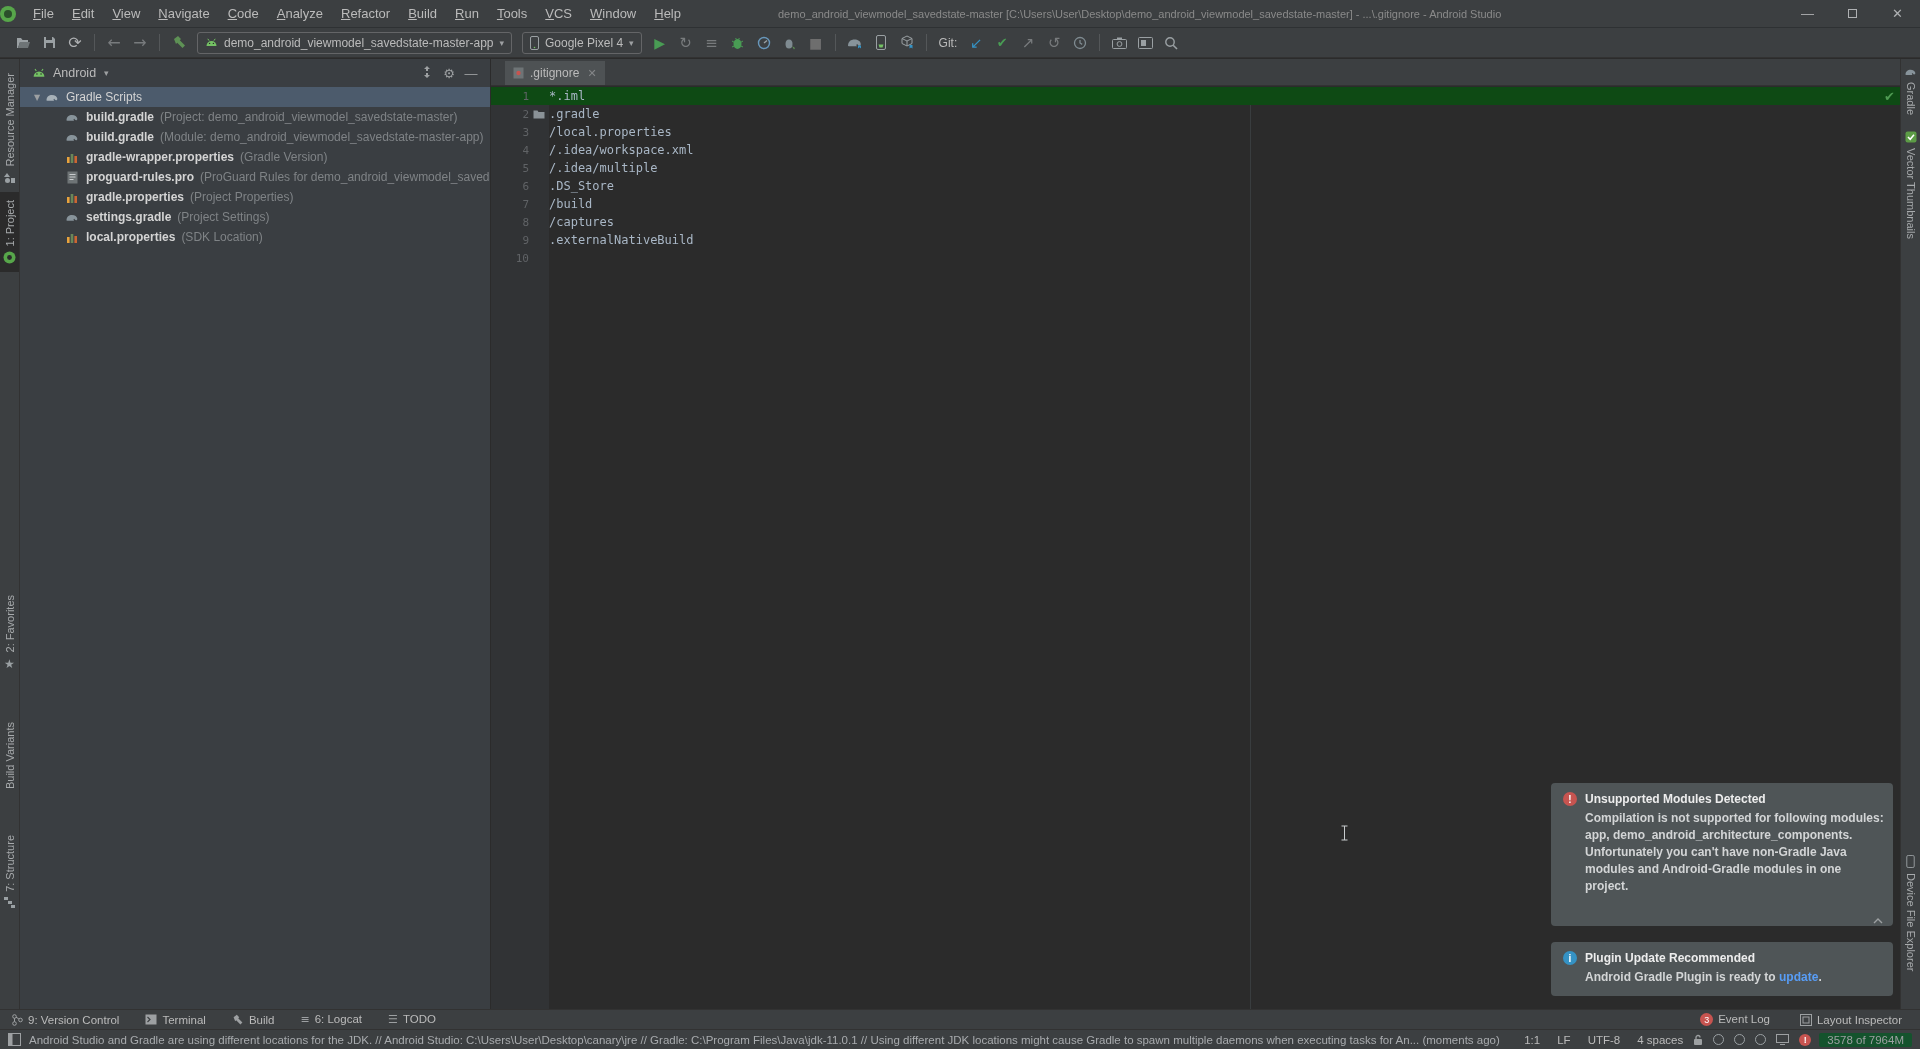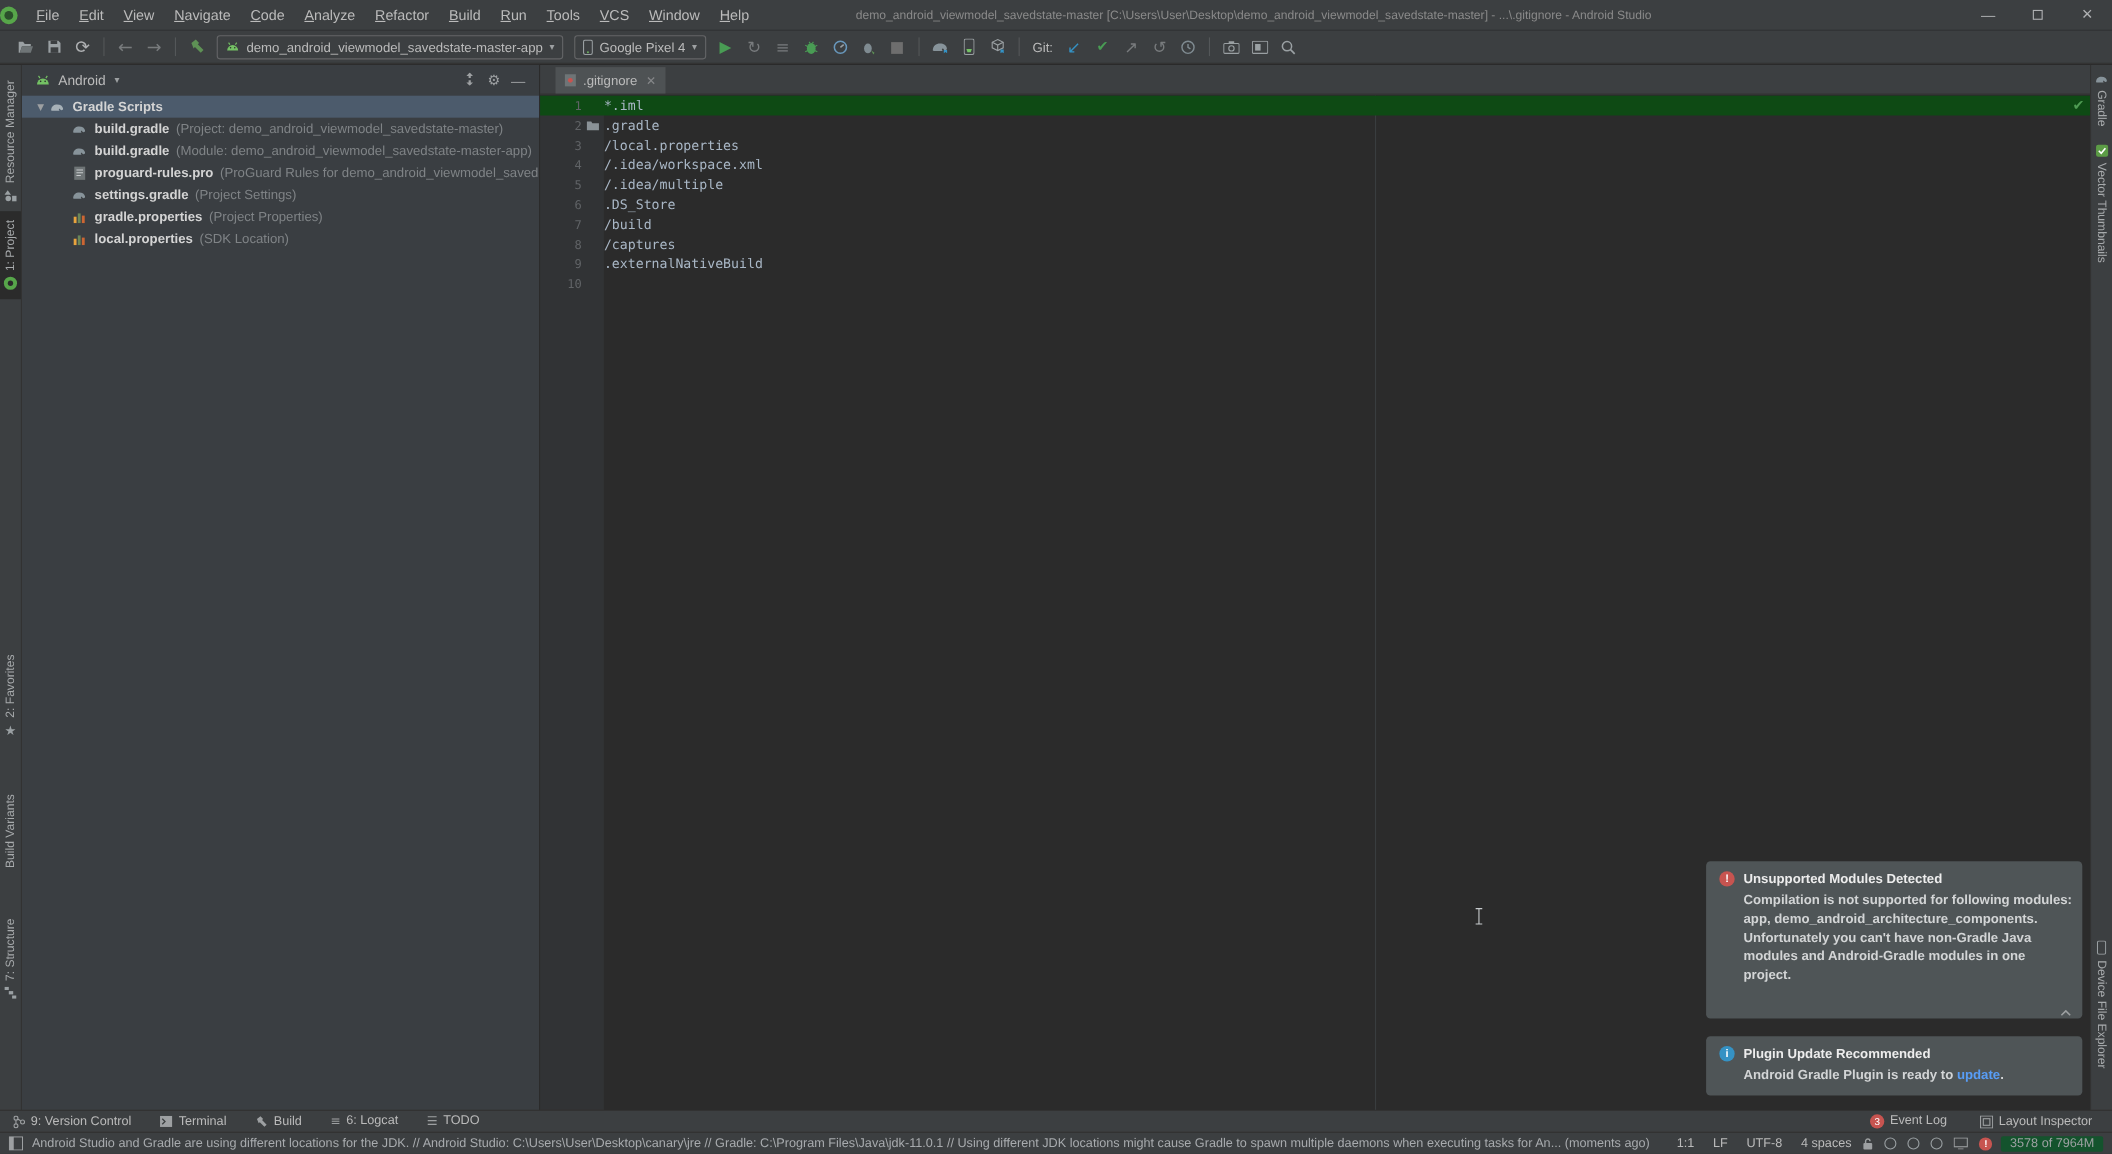--- a/index.html
+++ b/index.html
@@ -51,21 +51,21 @@
   
   .project { width:471px; flex:0 0 auto; background:#3A3E42; border-right:1px solid #2B2B2B;
              overflow:hidden; position:relative; }
   .pheader { height:28px; display:flex; align-items:center; padding:0 8px 0 12px; font-size:12.5px; color:#BBBBBB; }
   .pheader .spacer { flex:1; }
   .phbtn { width:22px; text-align:center; color:#9DA0A2; font-size:13px; }
   .trow { height:20px; display:flex; align-items:center; font-size:12px; white-space:nowrap; overflow:hidden; }
   .trow.sel { background:#4C5B6C; }
   .twisty { width:14px; text-align:center; font-size:8px; color:#9DA0A2; flex:0 0 auto; }
   .ticon { width:16px; height:16px; margin-right:6px; flex:0 0 auto; display:flex; align-items:center; justify-content:center; }
-  .tlabel { color:#D4D4D4;font-weight:bold; }
+  .tlabel { color:#D4D4D4; }
   .trow.child .tlabel { font-weight:bold; }
   .tdetail { color:#7F8386; margin-left:6px; }
   .ind0 { padding-left:10px; } .ind1 { padding-left:44px; }
 
   
   .editor { flex:1; position:relative; background:#2B2B2B; overflow:hidden; }
   .tabbar { height:27px; background:#3C3F41; border-bottom:1px solid #323232; display:flex; align-items:flex-end; }
   .tab { height:24px; background:#4E5254; display:flex; align-items:center; gap:6px;
          padding:0 8px; font-size:12px; color:#BBBBBB; margin-left:14px; }
   .tab .close { color:#848688; font-size:11px; margin-left:2px; }
@@ -345,49 +345,60 @@
         <span class="ticon">
             <svg class="ic" width="16" height="11" viewBox="0 0 17 13">
               <path d="M2 10C2 5.5 5 3.5 8.5 3.5c3.4 0 6 1.7 6.3 4.4.1 1-.6 1.8-1.5 1.8-.7 0-1.2-.4-1.5-.9l-.6-.9-1 1 .8 1.4H3z" fill="#87939A"></path>
             </svg>
           </span>
         <span class="tlabel">build.gradle</span>
         <span class="tdetail">(Module: demo_android_viewmodel_savedstate-master-app)</span>
       </div>
       <div class="trow child ind1">
         <span class="ticon">
+            <svg class="ic" width="12" height="12" viewBox="0 0 12 12">
+              <rect x="1" y="6" width="2.6" height="6" fill="#E8A33D"></rect>
+              <rect x="4.7" y="3" width="2.6" height="9" fill="#6A8759"></rect>
+              <rect x="8.4" y="5" width="2.6" height="7" fill="#CC6633"></rect>
+            </svg>
+          </span>
+        <span class="tlabel">gradle-wrapper.properties</span>
+        <span class="tdetail">(Gradle Version)</span>
+      </div>
+      <div class="trow child ind1">
+        <span class="ticon">
             <svg class="ic" width="11" height="13" viewBox="0 0 11 13">
               <rect x="0.5" y="0.5" width="10" height="12" fill="#6E7476"></rect>
               <line x1="2.5" y1="3.5" x2="8.5" y2="3.5" stroke="#C9CCCE"></line>
               <line x1="2.5" y1="6" x2="8.5" y2="6" stroke="#C9CCCE"></line>
               <line x1="2.5" y1="8.5" x2="6.5" y2="8.5" stroke="#C9CCCE"></line>
             </svg>
           </span>
         <span class="tlabel">proguard-rules.pro</span>
         <span class="tdetail">(ProGuard Rules for demo_android_viewmodel_savedstate</span>
       </div>
       <div class="trow child ind1">
         <span class="ticon">
-            <svg class="ic" width="16" height="11" viewBox="0 0 17 13">
-              <path d="M2 10C2 5.5 5 3.5 8.5 3.5c3.4 0 6 1.7 6.3 4.4.1 1-.6 1.8-1.5 1.8-.7 0-1.2-.4-1.5-.9l-.6-.9-1 1 .8 1.4H3z" fill="#87939A"></path>
-            </svg>
-          </span>
-        <span class="tlabel">settings.gradle</span>
-        <span class="tdetail">(Project Settings)</span>
-      </div>
-      <div class="trow child ind1">
-        <span class="ticon">
             <svg class="ic" width="12" height="12" viewBox="0 0 12 12">
               <rect x="1" y="6" width="2.6" height="6" fill="#E8A33D"></rect>
               <rect x="4.7" y="3" width="2.6" height="9" fill="#6A8759"></rect>
               <rect x="8.4" y="5" width="2.6" height="7" fill="#CC6633"></rect>
             </svg>
           </span>
         <span class="tlabel">gradle.properties</span>
         <span class="tdetail">(Project Properties)</span>
+      </div>
+      <div class="trow child ind1">
+        <span class="ticon">
+            <svg class="ic" width="16" height="11" viewBox="0 0 17 13">
+              <path d="M2 10C2 5.5 5 3.5 8.5 3.5c3.4 0 6 1.7 6.3 4.4.1 1-.6 1.8-1.5 1.8-.7 0-1.2-.4-1.5-.9l-.6-.9-1 1 .8 1.4H3z" fill="#87939A"></path>
+            </svg>
+          </span>
+        <span class="tlabel">settings.gradle</span>
+        <span class="tdetail">(Project Settings)</span>
       </div>
       <div class="trow child ind1">
         <span class="ticon">
             <svg class="ic" width="12" height="12" viewBox="0 0 12 12">
               <rect x="1" y="6" width="2.6" height="6" fill="#E8A33D"></rect>
               <rect x="4.7" y="3" width="2.6" height="9" fill="#6A8759"></rect>
               <rect x="8.4" y="5" width="2.6" height="7" fill="#CC6633"></rect>
             </svg>
           </span>
         <span class="tlabel">local.properties</span>

